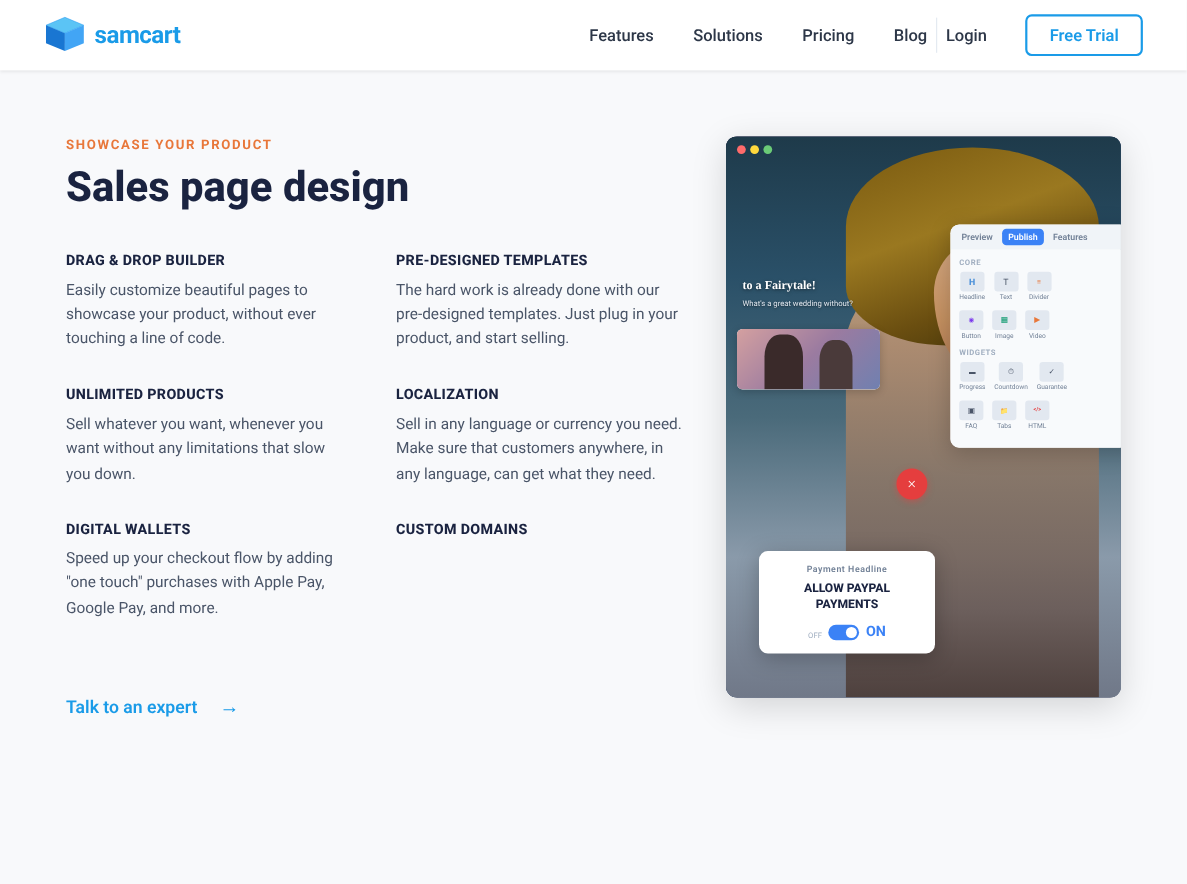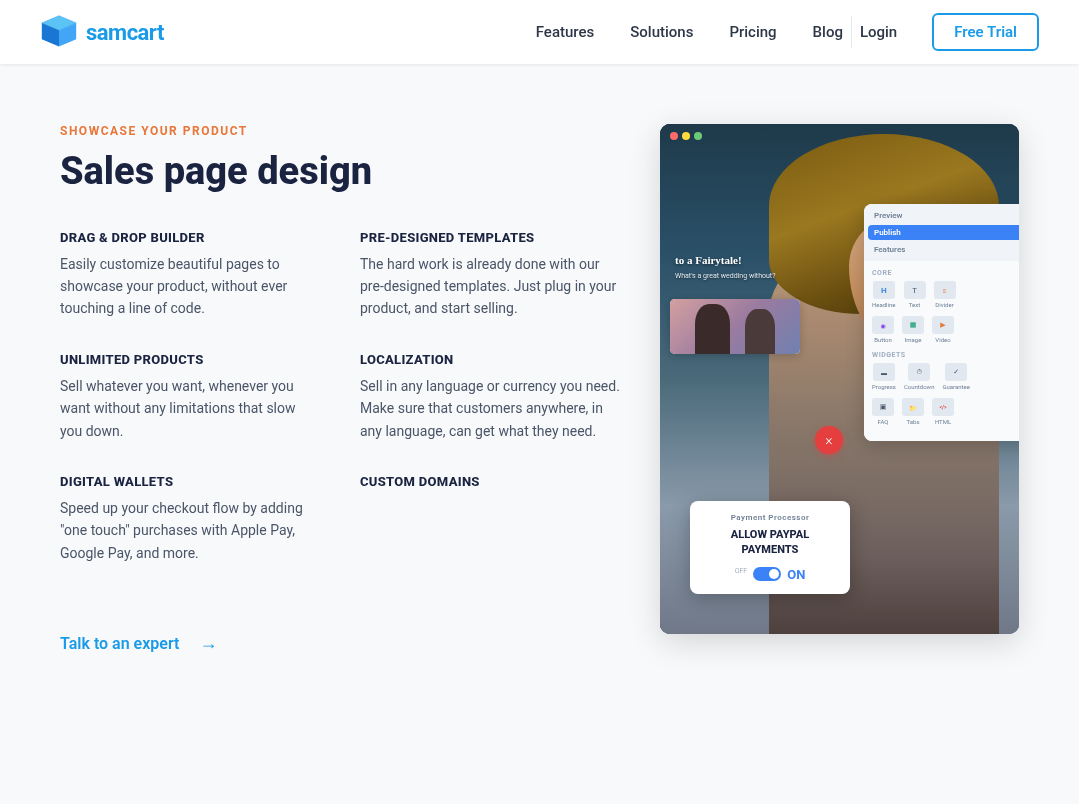--- a/index.html
+++ b/index.html
@@ -191,21 +191,20 @@
       box-shadow: 0 4px 20px rgba(0,0,0,0.2);
       overflow: hidden;
       font-size: 9px;
     }
 
     .editor-tabs {
       display: flex;
       background: #f0f4f8;
       padding: 4px;
       gap: 2px;
-      flex-direction: column;
     }
 
     .editor-tab {
       padding: 3px 6px;
       border-radius: 4px;
       font-size: 8px;
       font-weight: 600;
       color: #718096;
     }
 
@@ -281,21 +280,21 @@
     .payment-title {
       font-size: 11px;
       font-weight: 800;
       color: #1a2340;
       margin-bottom: 10px;
       line-height: 1.3;
     }
 
     .toggle-row {
       display: flex;
-      align-items: flex-start;
+      align-items: flex-end;
       justify-content: center;
       gap: 6px;
     }
 
     .toggle-off {
       font-size: 7px;
       color: #a0aec0;
     }
 
     .toggle-track {
@@ -517,21 +516,21 @@
           </div>
         </div>
 
         <div class="red-circle">
           <span style="font-size:14px; line-height:1;">×</span>
         </div>
 
       </div>
 
       <div class="payment-popup">
-        <p class="payment-label">Payment Processor</p>
+        <p class="payment-label">Payment Headline</p>
         <p class="payment-title">ALLOW PAYPAL PAYMENTS</p>
         <div class="toggle-row">
           <span class="toggle-off">OFF</span>
           <div class="toggle-track">
             <div class="toggle-thumb"></div>
           </div>
           <span class="toggle-on">ON</span>
         </div>
       </div>
 

